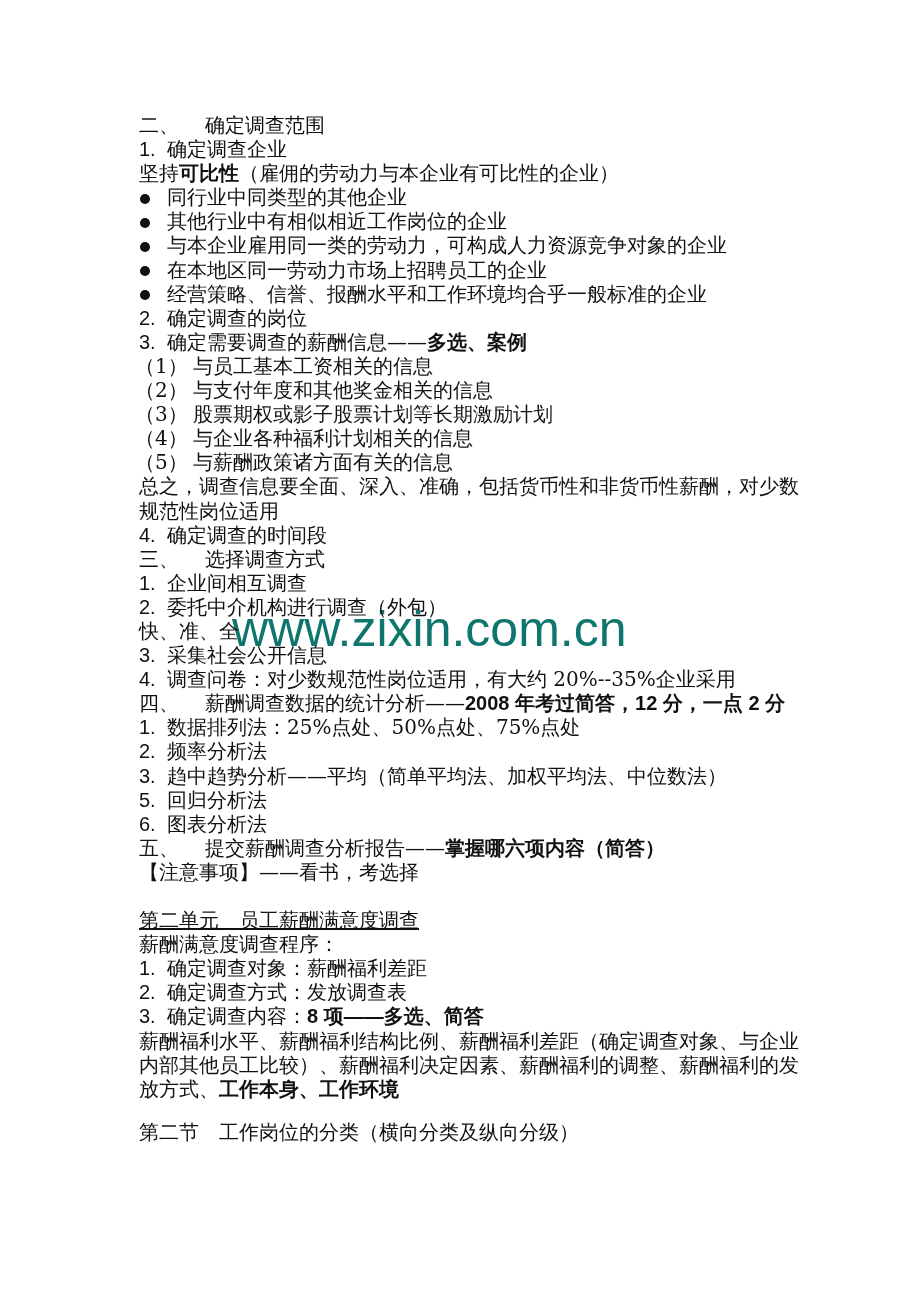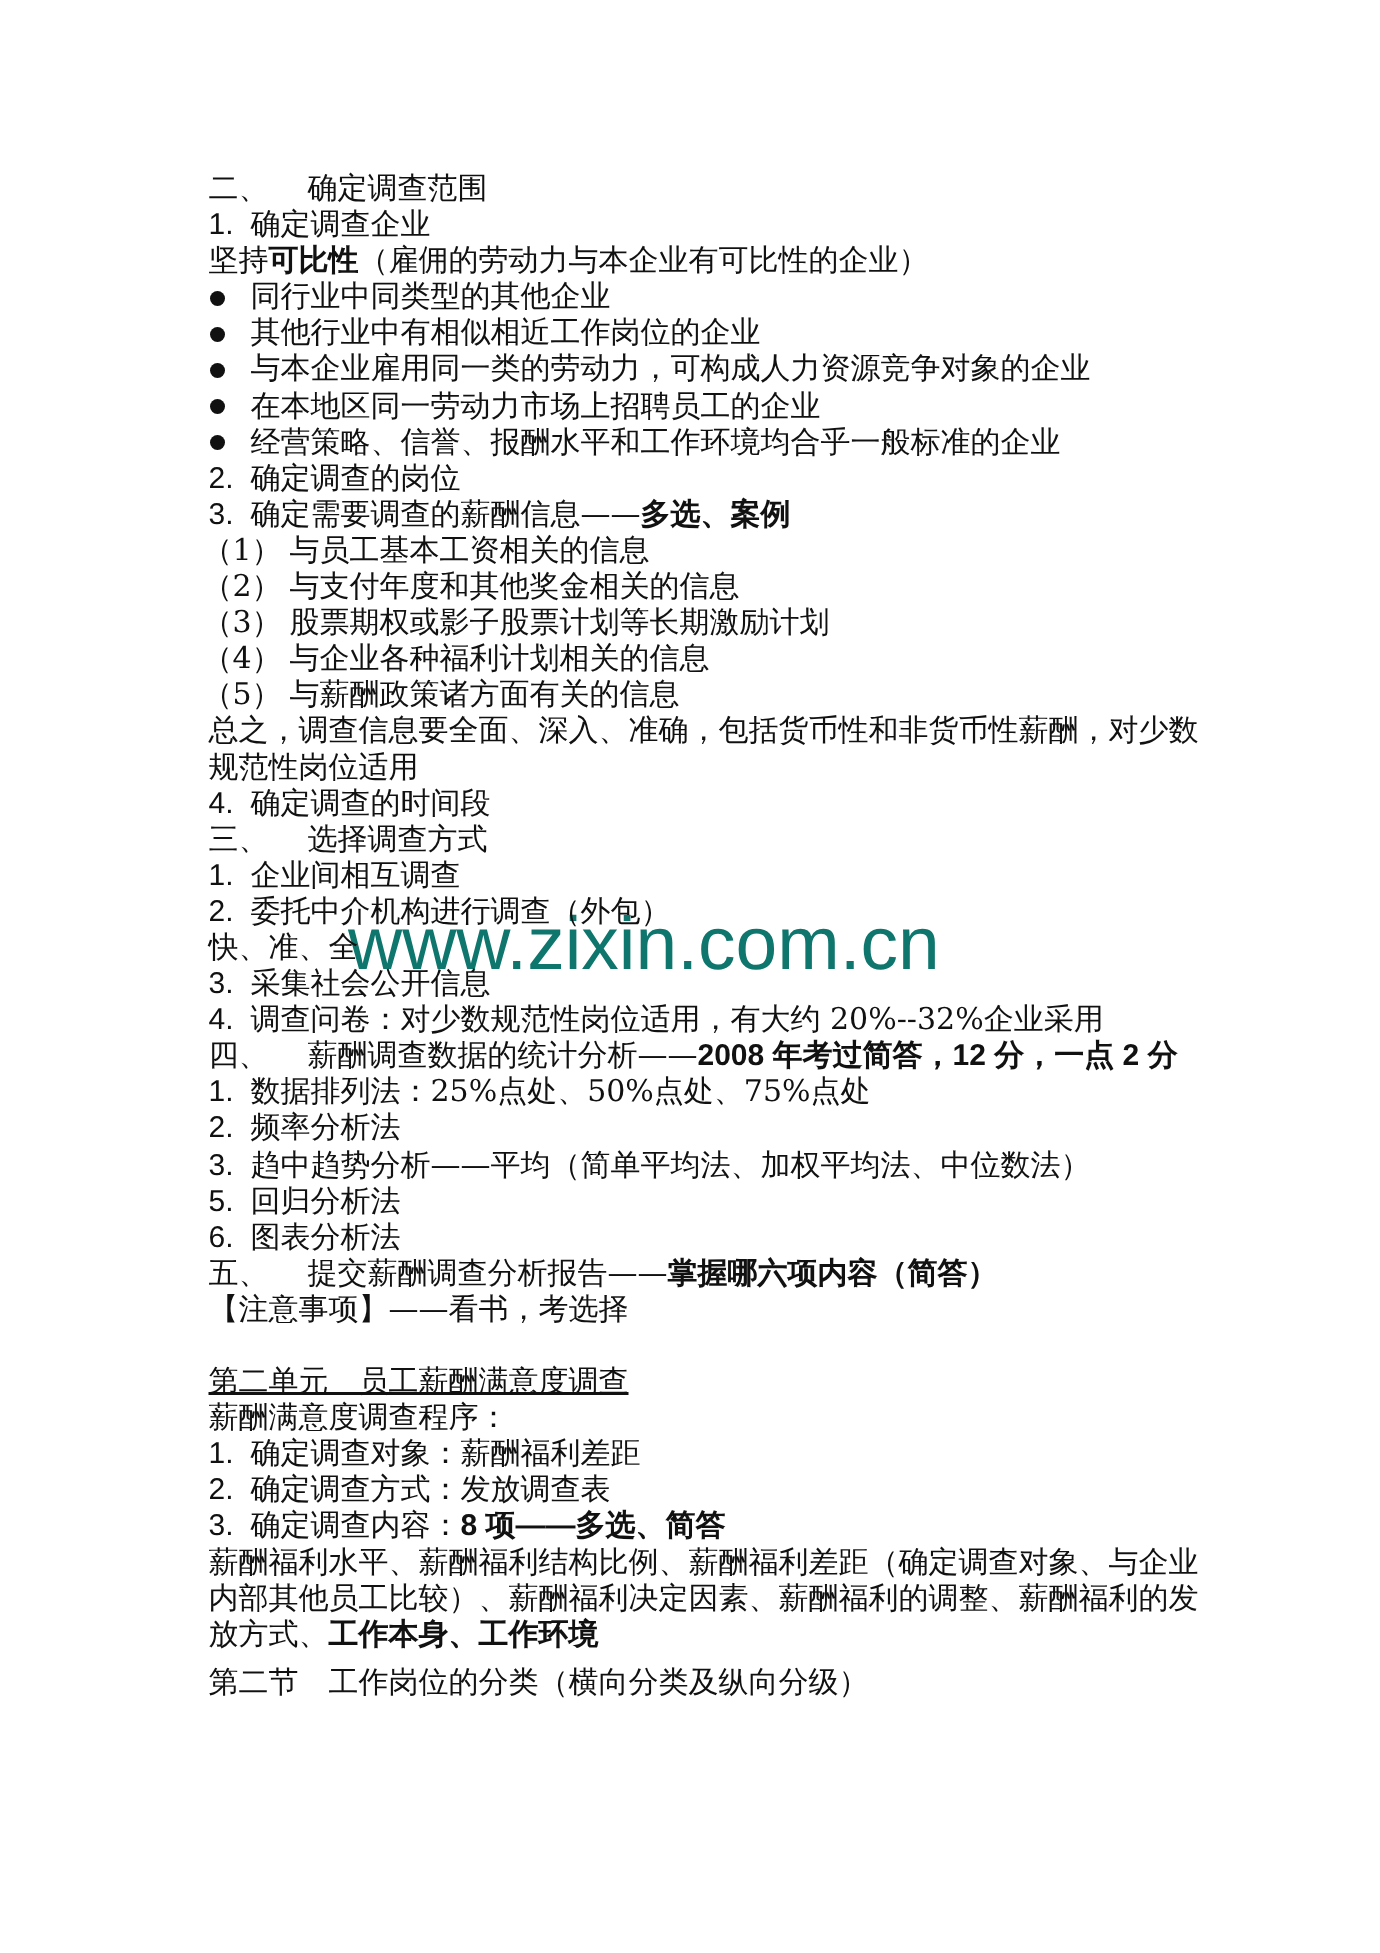--- a/index.html
+++ b/index.html
@@ -9,21 +9,21 @@
   .line { font-size: 20px; line-height: 24.1px; height: 24.1px; white-space: nowrap; position: relative; }
   .line.wrap { white-space: normal; height: auto; }
   .num { display: inline-block; width: 28px; font-family: "Liberation Sans", sans-serif; }
   .bullet { display: inline-block; width: 28px; }
   .bullet::before { content: ""; display: inline-block; width: 10px; height: 10px; border-radius: 50%; background: #111; vertical-align: middle; margin-left: 1px; }
   .paren { display: inline-block; width: 58px; margin-left: -4px; }
   .sec-head .idx { display: inline-block; width: 66px; }
   b, .b { font-weight: bold; font-family: "Liberation Sans", "DejaVu Sans", sans-serif; }
   .u { text-decoration: underline; }
   .spacer { height: 24.1px; }
-  .h2 { font-size: 20px; line-height: 30px; margin-top: 4px; }
+  .h2 { font-size: 20px; line-height: 30px; margin-top: 16px; }
   .watermark { position: absolute; left: 232px; top: 600px; font-family: "Liberation Sans", sans-serif;
                font-size: 50px; color: #0f766e; letter-spacing: 0px; z-index: 0; pointer-events: none; }
   .content { position: relative; z-index: 1; }
 </style>
 </head>
 <body>
 
 <div class="watermark">www.zixin.com.cn</div>
 
 <div class="page content">
@@ -58,21 +58,21 @@
     <span class="num">4.</span><span>确定调查的时间段</span>
   </div>
 
   <div class="line sec-head">
     <span class="idx">三、</span><span>选择调查方式</span>
   </div>
   <div class="line"><span class="num">1.</span><span>企业间相互调查</span></div>
   <div class="line"><span class="num">2.</span><span>委托中介机构进行调查（外包）</span></div>
   <div class="line">快、准、全</div>
   <div class="line"><span class="num">3.</span><span>采集社会公开信息</span></div>
-  <div class="line"><span class="num">4.</span><span>调查问卷：对少数规范性岗位适用，有大约 20%--32%企业采用</span></div>
+  <div class="line"><span class="num">4.</span><span>调查问卷：对少数规范性岗位适用，有大约 20%--35%企业采用</span></div>
 
   <div class="line sec-head">
     <span class="idx">四、</span><span>薪酬调查数据的统计分析——</span><b>2008 年考过简答，12 分，一点 2 分</b>
   </div>
   <div class="line"><span class="num">1.</span><span>数据排列法：25%点处、50%点处、75%点处</span></div>
   <div class="line"><span class="num">2.</span><span>频率分析法</span></div>
   <div class="line"><span class="num">3.</span><span>趋中趋势分析——平均（简单平均法、加权平均法、中位数法）</span></div>
   <div class="line"><span class="num">5.</span><span>回归分析法</span></div>
   <div class="line"><span class="num">6.</span><span>图表分析法</span></div>
 

